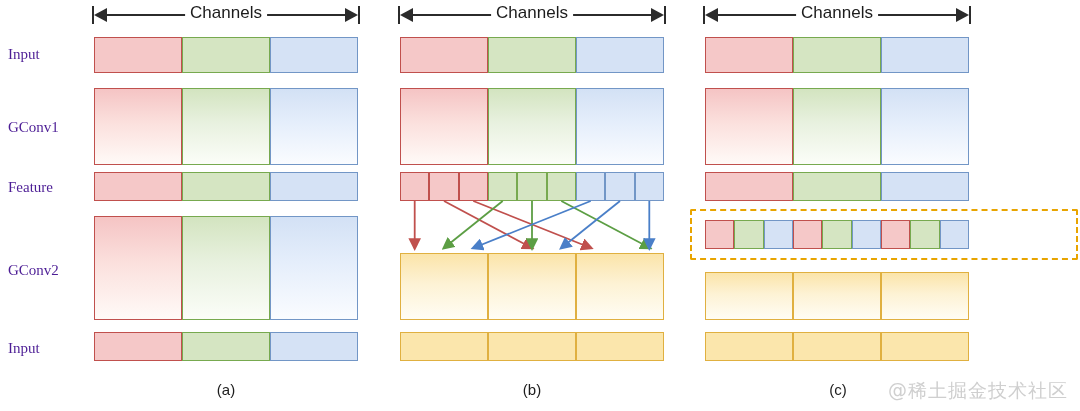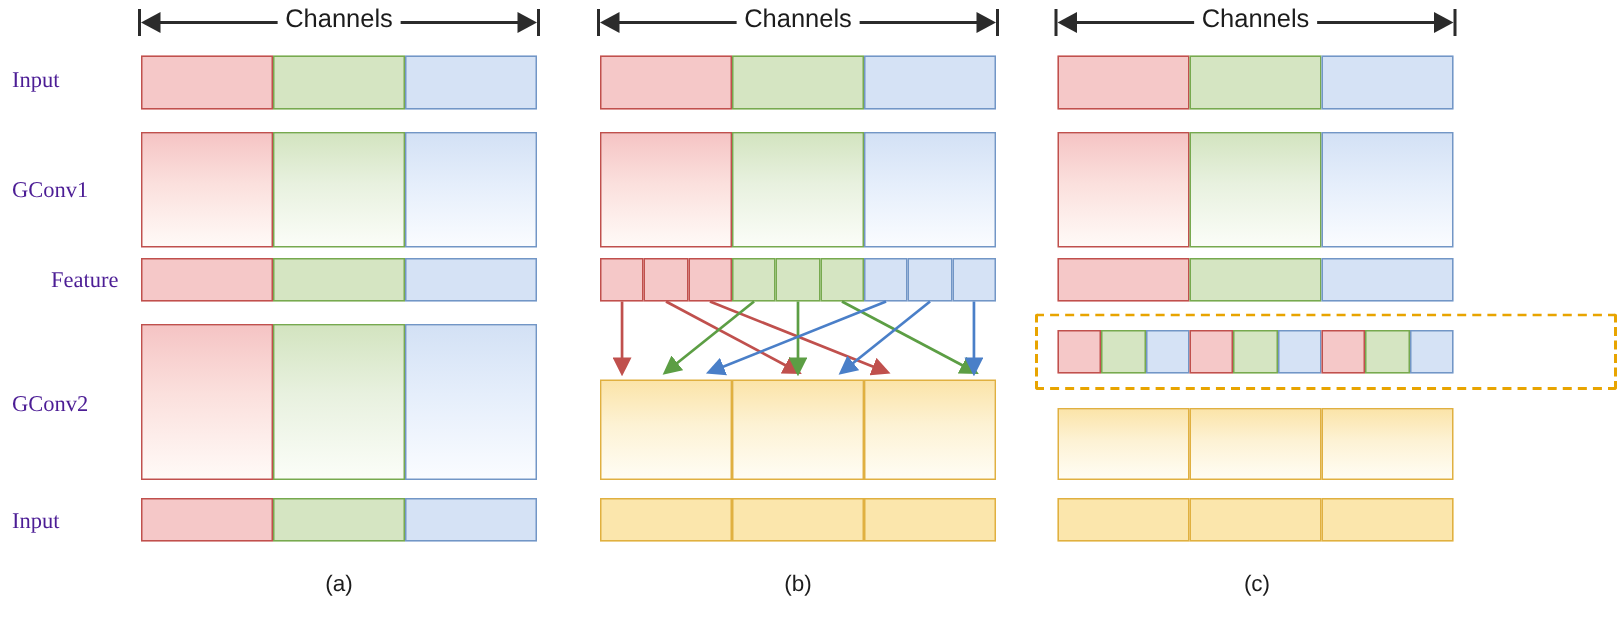--- a/index.html
+++ b/index.html
@@ -73,21 +73,21 @@
 <body>
 
 <div class="stage">
 
   <div class="row-label" style="top:47px;">
     <span>Input</span>
   </div>
   <div class="row-label" style="top:120px;">
     <span>GConv1</span>
   </div>
-  <div class="row-label" style="top:180px;margin-left:26px;">
+  <div class="row-label" style="top:180px;">
     <span>Feature</span>
   </div>
   <div class="row-label" style="top:263px;">
     <span>GConv2</span>
   </div>
   <div class="row-label" style="top:341px;">
     <span>Input</span>
   </div>
 
   <div class="chan-wrap" style="left:92px;top:4px;width:268px;">
@@ -249,14 +249,15 @@
   <div class="abs" style="left:705px;top:332px;width:264px;height:29px;">
     <div class="seg y flat-y abs" style="left:0px;top:0;width:88px;height:29px;"></div>
     <div class="seg y flat-y abs" style="left:88px;top:0;width:88px;height:29px;"></div>
     <div class="seg y flat-y abs" style="left:176px;top:0;width:88px;height:29px;"></div>
   </div>
 
   <div class="caption" style="left:196px;top:381px;">(a)</div>
   <div class="caption" style="left:502px;top:381px;">(b)</div>
   <div class="caption" style="left:808px;top:381px;">(c)</div>
 
+  <div class="watermark" style="left:888px;top:378px;">@稀土掘金技术社区</div>
 
 </div>
 
 </body></html>

